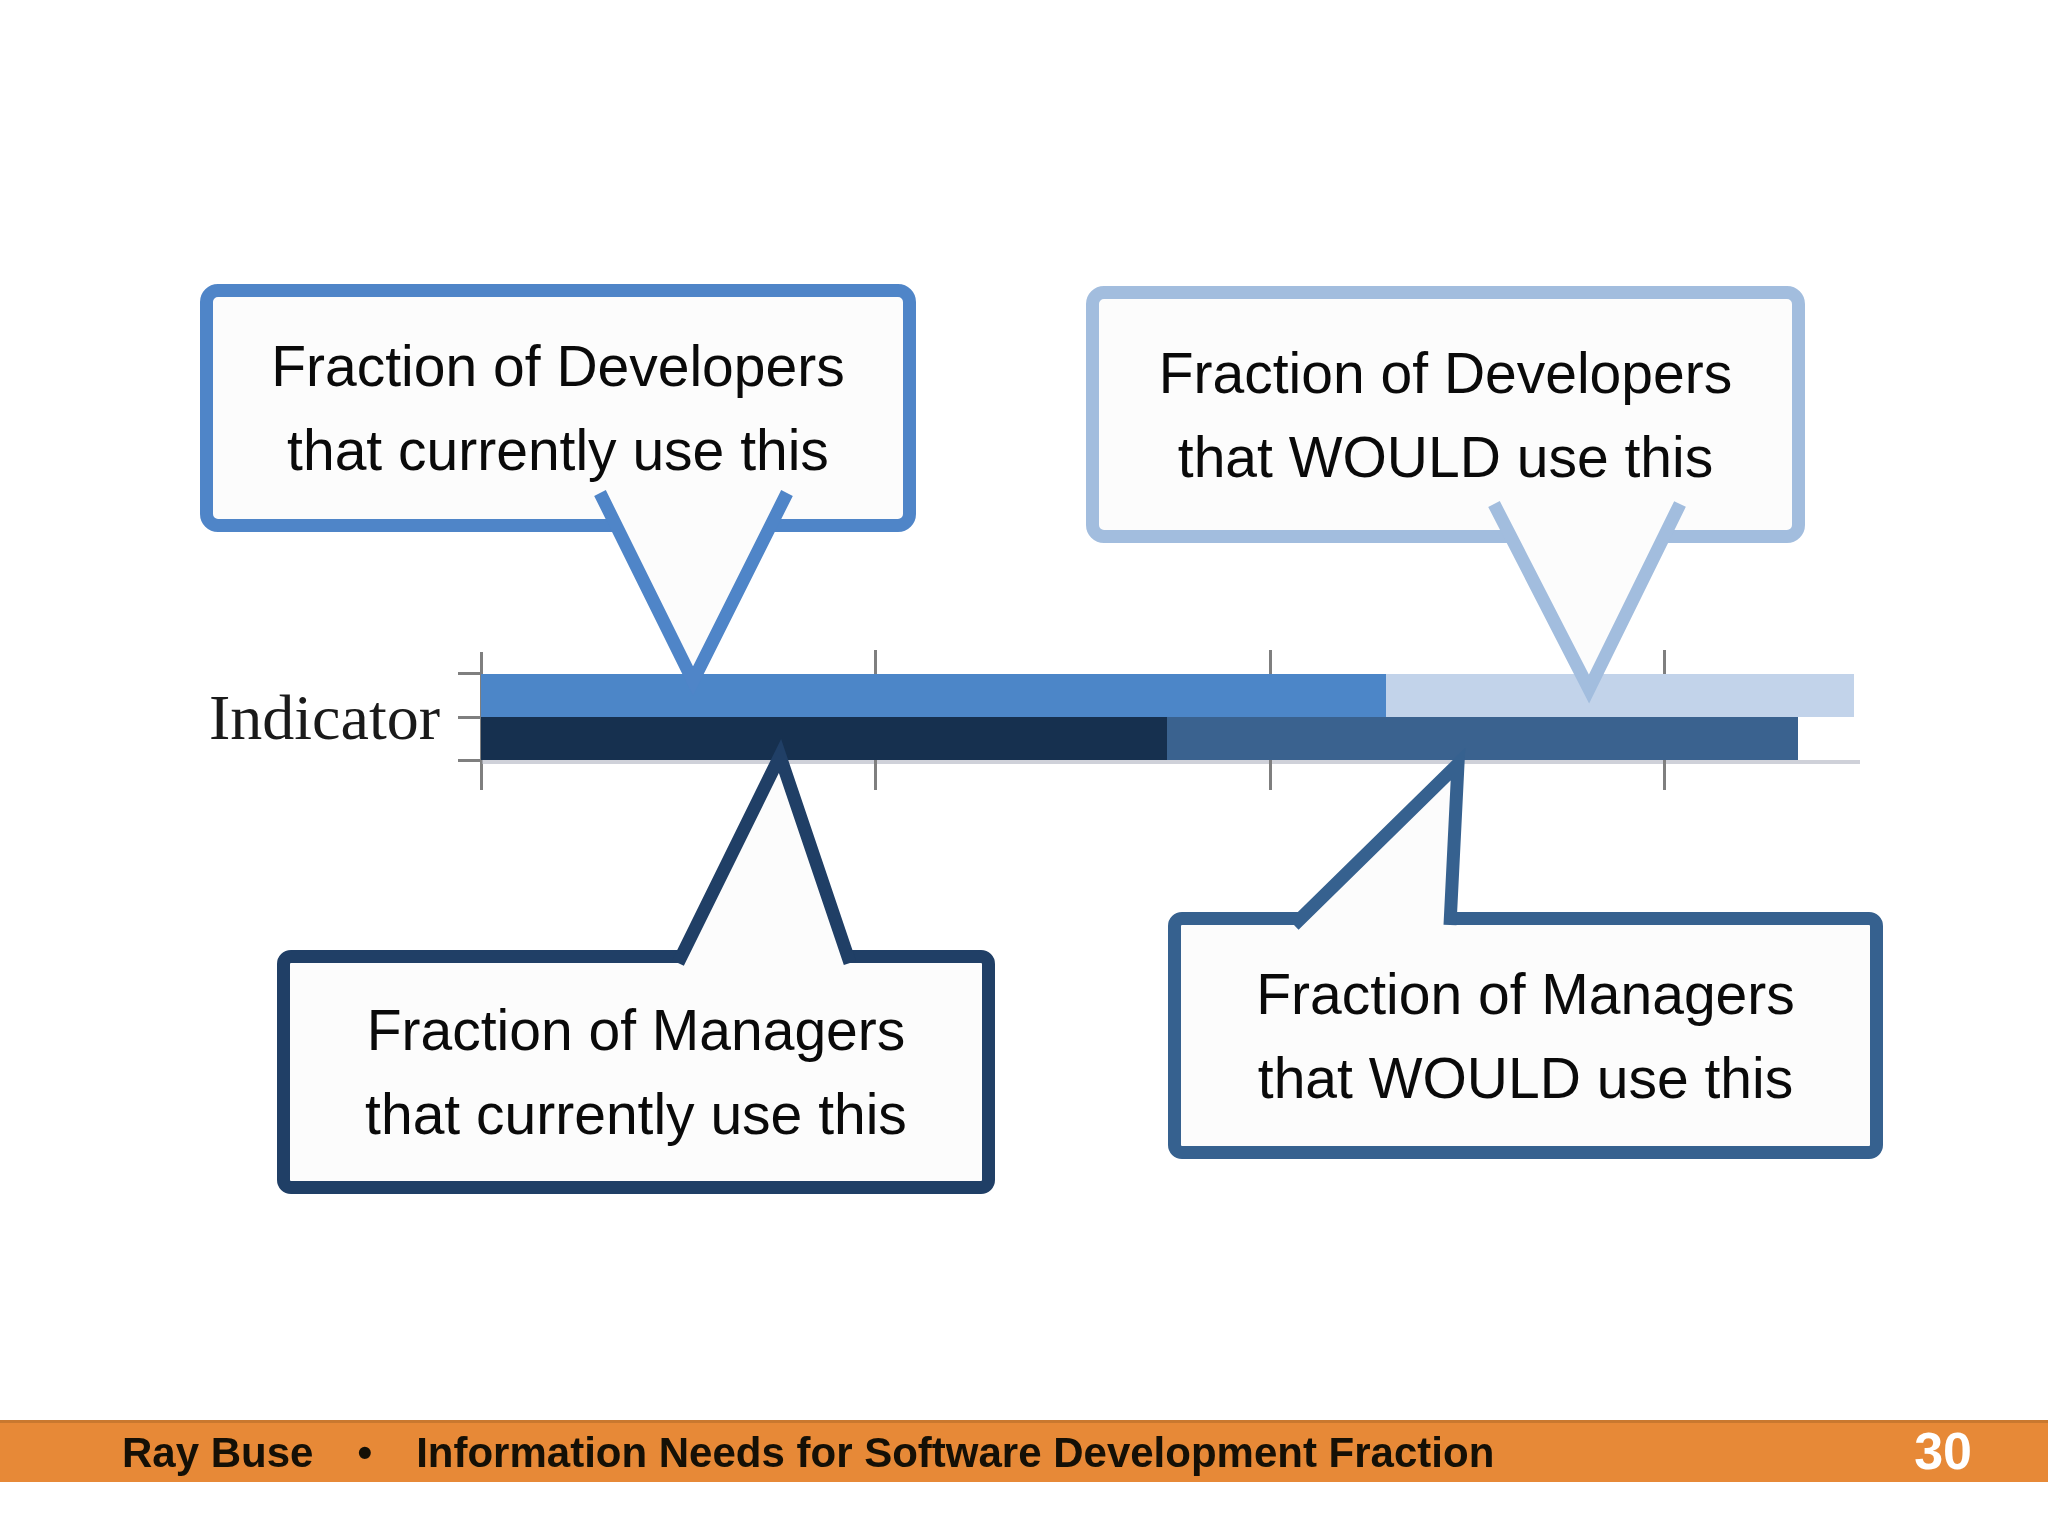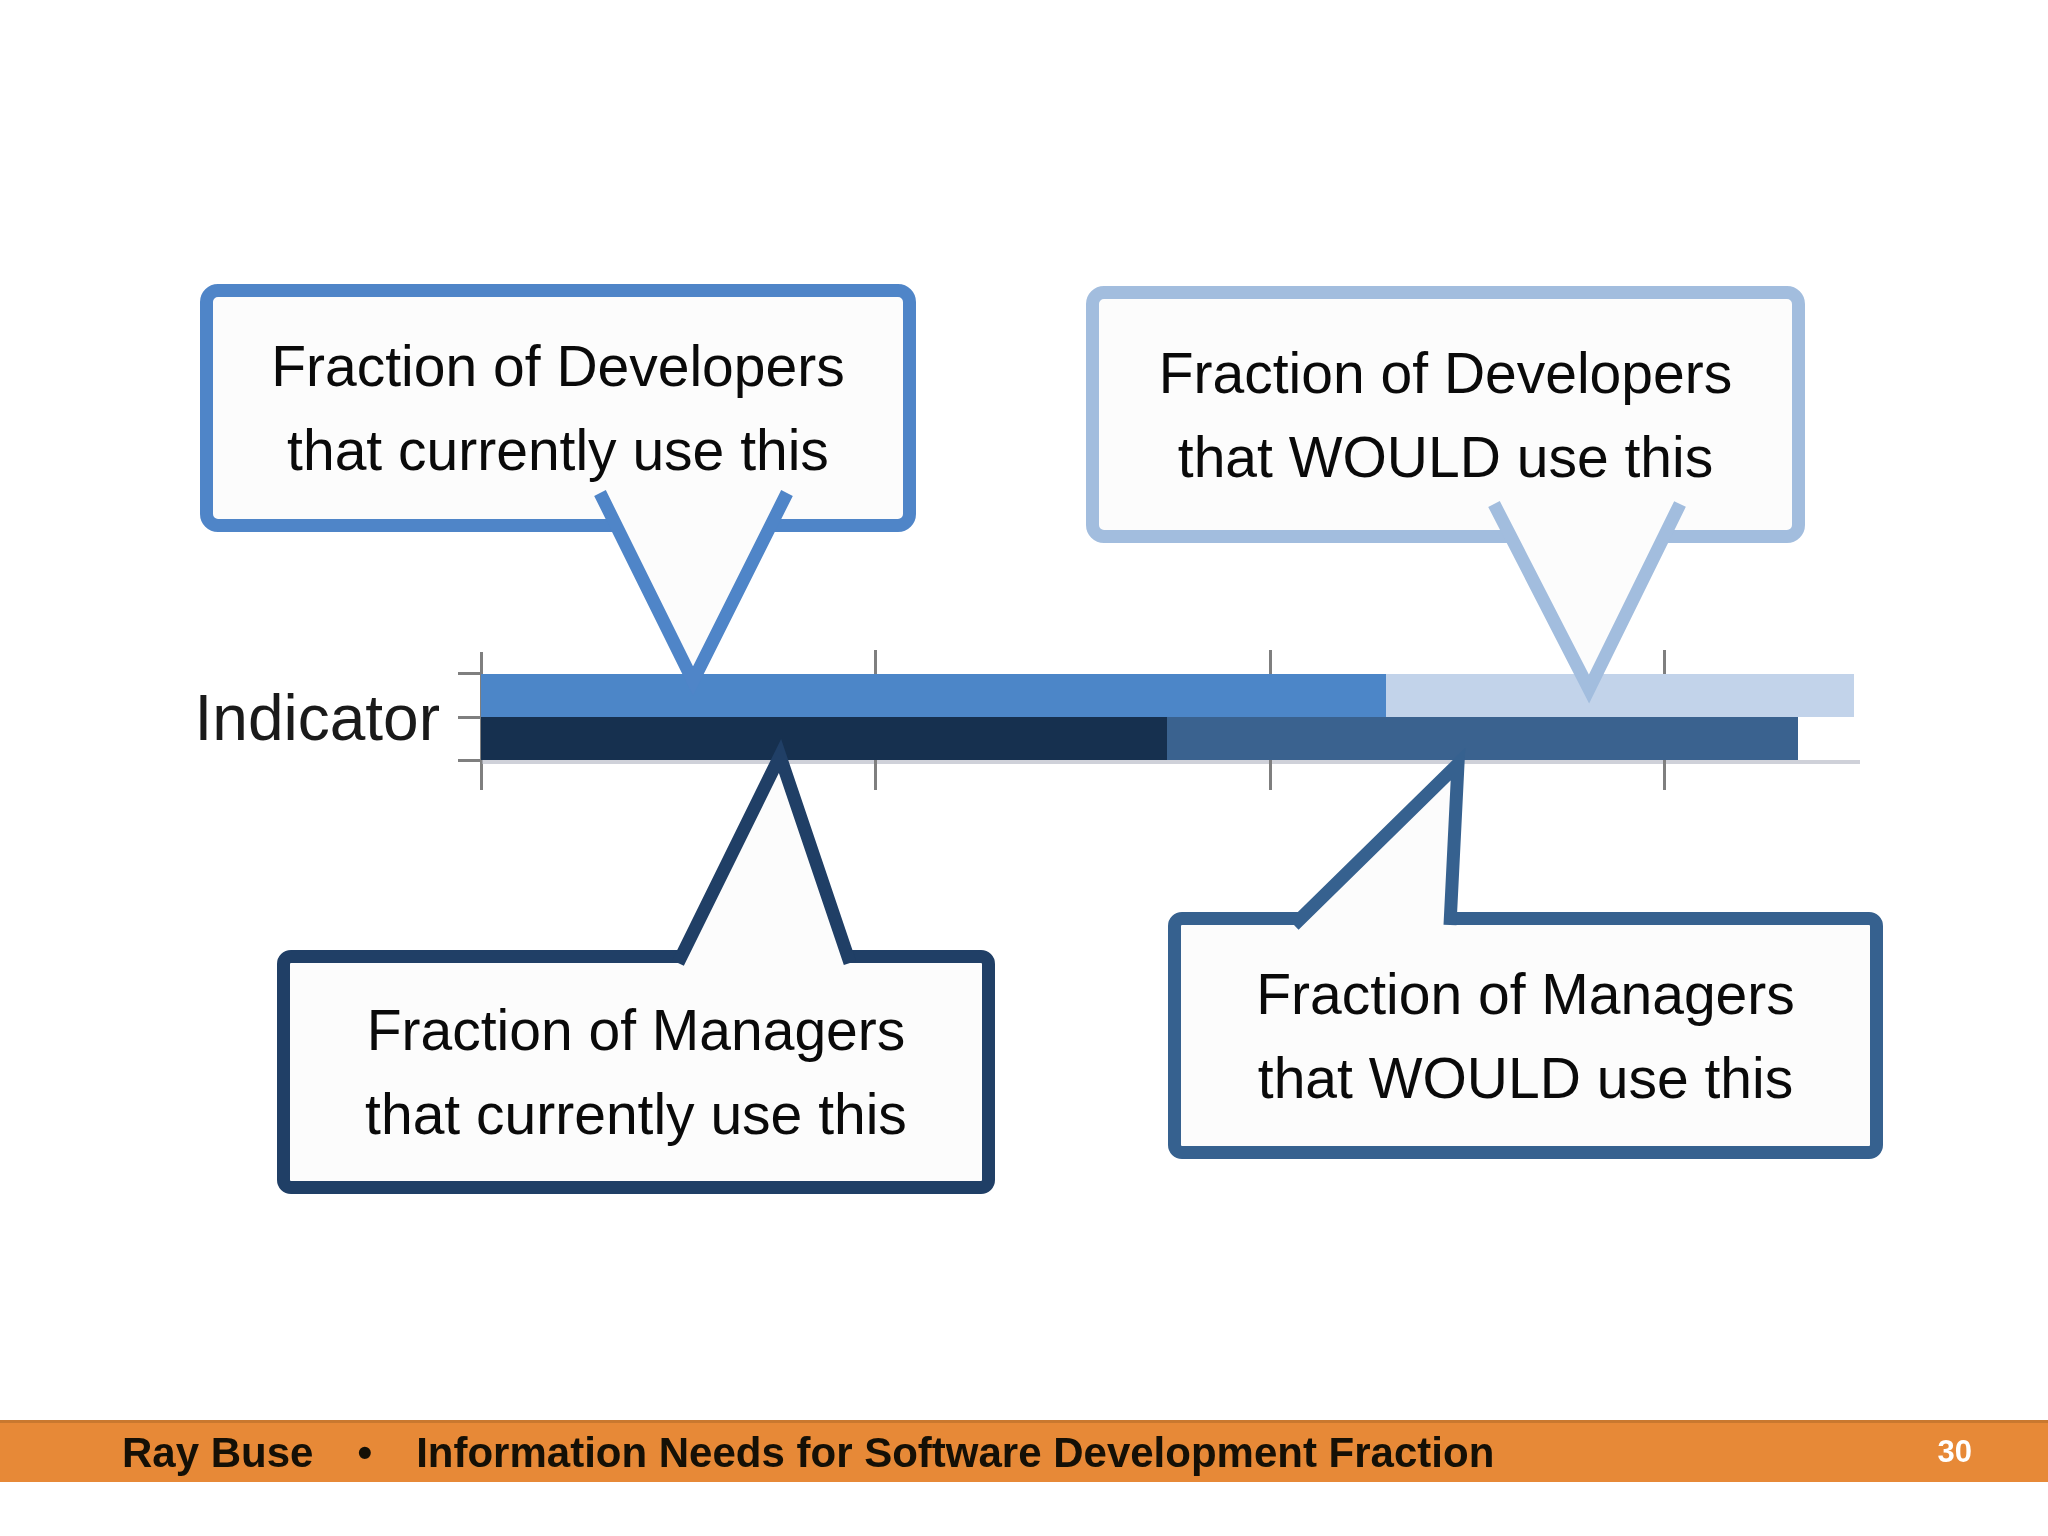--- a/index.html
+++ b/index.html
@@ -7,21 +7,21 @@
          font-family:"Liberation Sans",sans-serif;color:#0d0d0d;}
 
   
   #chart{position:absolute;inset:0;z-index:1;}
   .axis-v{position:absolute;left:480px;top:652px;width:3px;height:138px;background:var(--axis);}
   .tick-h{position:absolute;left:458px;width:24px;height:3px;background:var(--axis);}
   .stub{position:absolute;width:3px;background:var(--axis);}
   .seg{position:absolute;height:43px;}
   .bar-shadow{position:absolute;left:482px;top:760px;width:1378px;height:4px;background:#b6b9c4;opacity:.65;}
   #indicator-label{position:absolute;left:150px;top:674px;width:290px;height:88px;line-height:88px;
-         text-align:right;padding-right:16px;font-size:64px;color:#1a1a1a;}
+         text-align:right;padding-right:16px;font-size:64px;color:#1a1a1a;font-family:Liberation Serif, serif;}
 
   
   .callout{position:absolute;z-index:2;background:#FCFCFC;border-style:solid;border-width:13px;
            display:flex;flex-direction:column;justify-content:center;align-items:center;
            font-size:57px;line-height:84px;white-space:nowrap;overflow:hidden;color:#0a0a0a;}
   .co-round-lg{border-radius:18px;}
   .co-round-sm{border-radius:14px;}
   #callout-dev-current{left:200px;top:284px;width:690px;height:222px;border-color:var(--callout-dev-current);}
   #callout-dev-would{left:1086px;top:286px;width:693px;height:231px;border-color:var(--callout-dev-would);}
   #callout-mgr-current{left:277px;top:950px;width:692px;height:218px;border-color:var(--callout-mgr-current);}
@@ -33,21 +33,21 @@
   #ptr-dev-would{stroke:var(--callout-dev-would);}
   #ptr-mgr-current{stroke:var(--callout-mgr-current);}
   #ptr-mgr-would{stroke:var(--callout-mgr-would);}
 
   
   #footer{position:absolute;left:0;top:1420px;width:2048px;height:62px;z-index:4;
           background:var(--footer-bg);border-top:3px solid var(--footer-top);box-sizing:border-box;font-weight:bold;}
   #footer-left{position:absolute;left:122px;top:0;height:59px;display:flex;align-items:center;
           column-gap:44px;font-size:42px;color:#151006;}
   #page-number{position:absolute;right:76px;top:0;height:59px;line-height:57px;
-          font-size:31px;color:var(--page-number);}
+          font-size:52px;color:var(--page-number);}
 </style>
 </head>
 <body>
 
 <div id="slide">
 
   <div id="chart">
     <div class="axis-v"></div>
     <div class="tick-h" style="top:672px"></div>
     <div class="tick-h" style="top:716px"></div>

